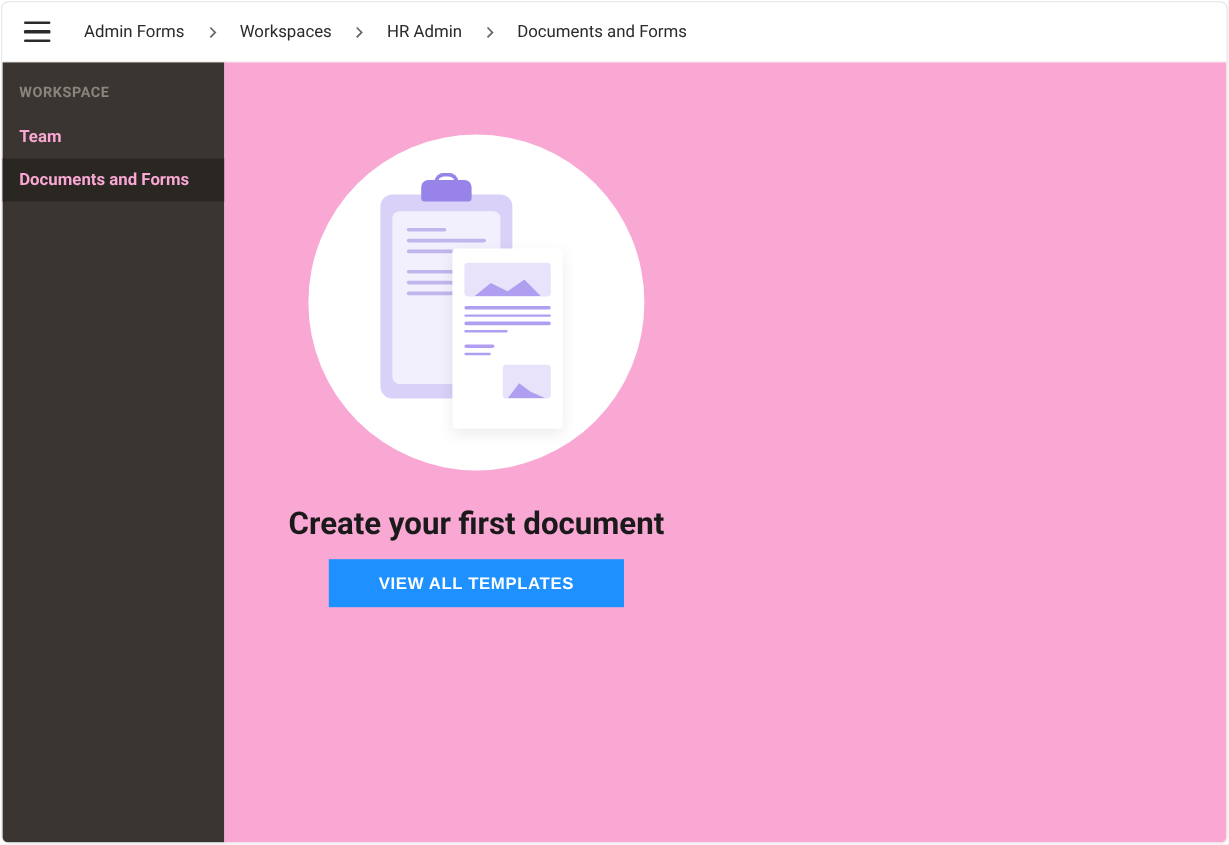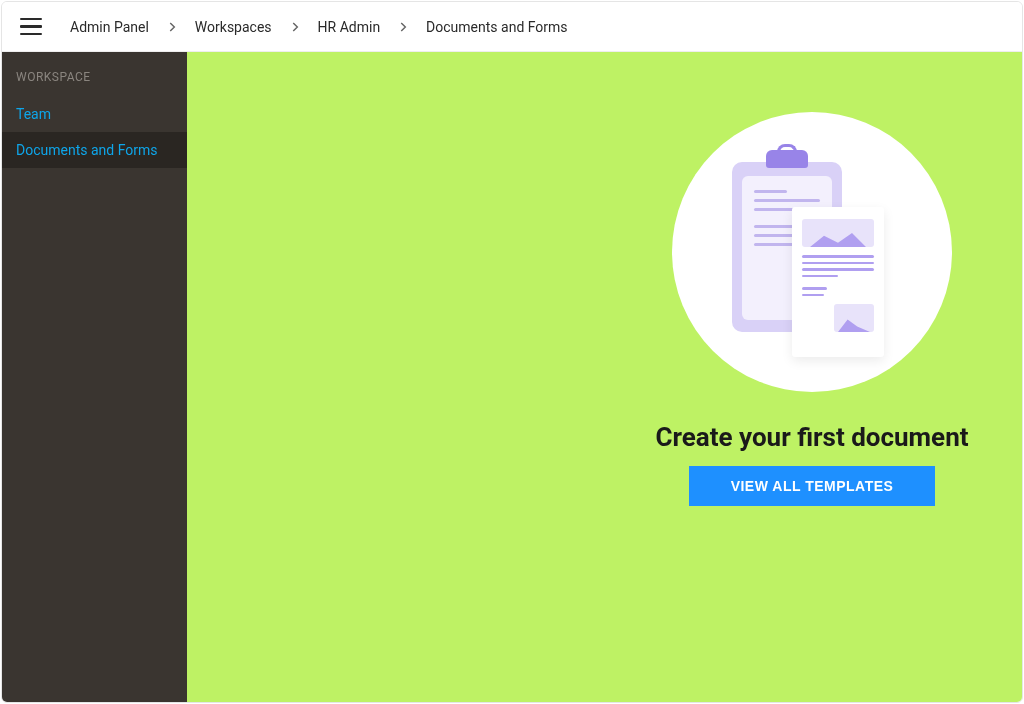--- a/index.html
+++ b/index.html
@@ -78,41 +78,41 @@
     }
     .sidebar {
       width: 185px;
       background: #3a3530;
       color: #fff;
       flex-shrink: 0;
       padding-top: 18px;
     }
     .sidebar-header {
       font-size: 12px;
-      font-weight: 400;
+      font-weight: 700;
       letter-spacing: 0.5px;
       color: #8a857f;
       padding: 0 14px 12px 14px;
     }
     .sidebar-item {
       font-size: 14px;
-      font-weight: 400;
+      font-weight: 700;
       padding: 10px 14px;
       cursor: pointer;
-      color: #0ea5e9;
+      color: #f9a8d4;
     }
     .sidebar-item.active {
       background: #2a2622;
     }
     .main {
       flex: 1;
-      background: #bef264;
+      background: #f9a8d4;
       display: flex;
       align-items: flex-start;
-      justify-content: flex-end;
+      justify-content: flex-start;
       padding-top: 60px;
     }
     .empty-state {
       text-align: center;
       width: 420px;
     }
     .illus-wrap {
       width: 280px;
       height: 280px;
       border-radius: 50%;
@@ -259,21 +259,21 @@
 <body>
 
 <div class="frame">
 
   <div class="topbar">
     <div class="hamburger">
       <span></span>
         <span></span>
         <span></span>
     </div>
-    <span class="crumb">Admin Panel</span>
+    <span class="crumb">Admin Forms</span>
     <span class="chev">
       <svg viewBox="0 0 24 24" fill="none" stroke="currentColor" stroke-width="2.5">
           <polyline points="9 5 16 12 9 19"></polyline>
         </svg>
     </span>
     <span class="crumb">Workspaces</span>
     <span class="chev">
       <svg viewBox="0 0 24 24" fill="none" stroke="currentColor" stroke-width="2.5">
           <polyline points="9 5 16 12 9 19"></polyline>
         </svg>

